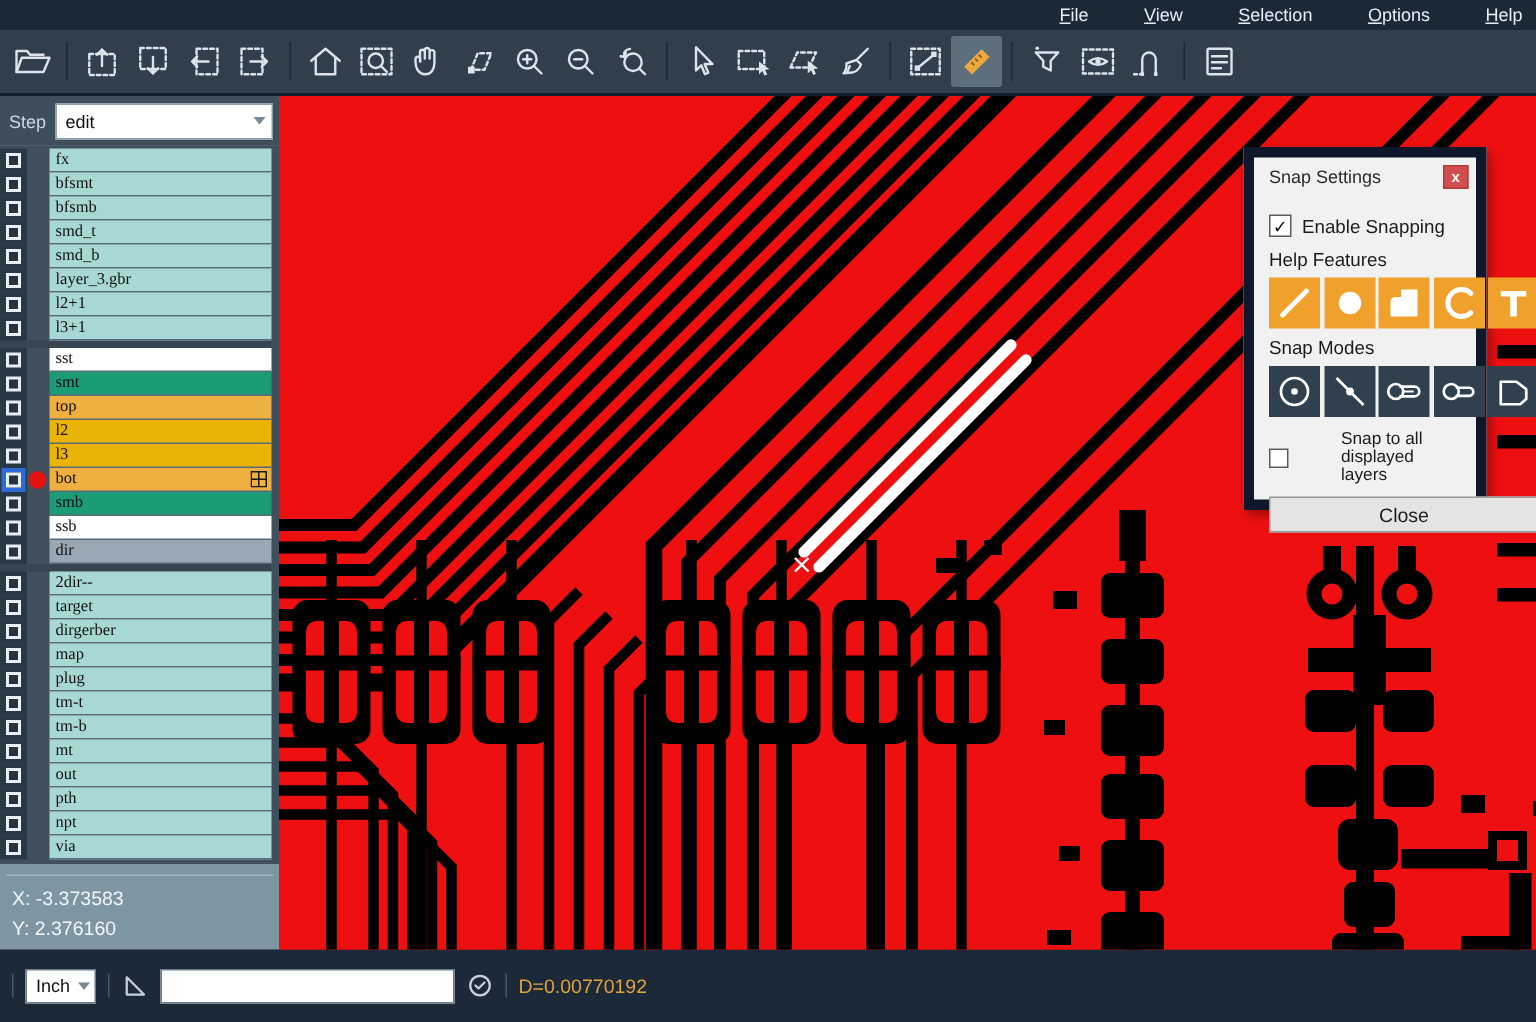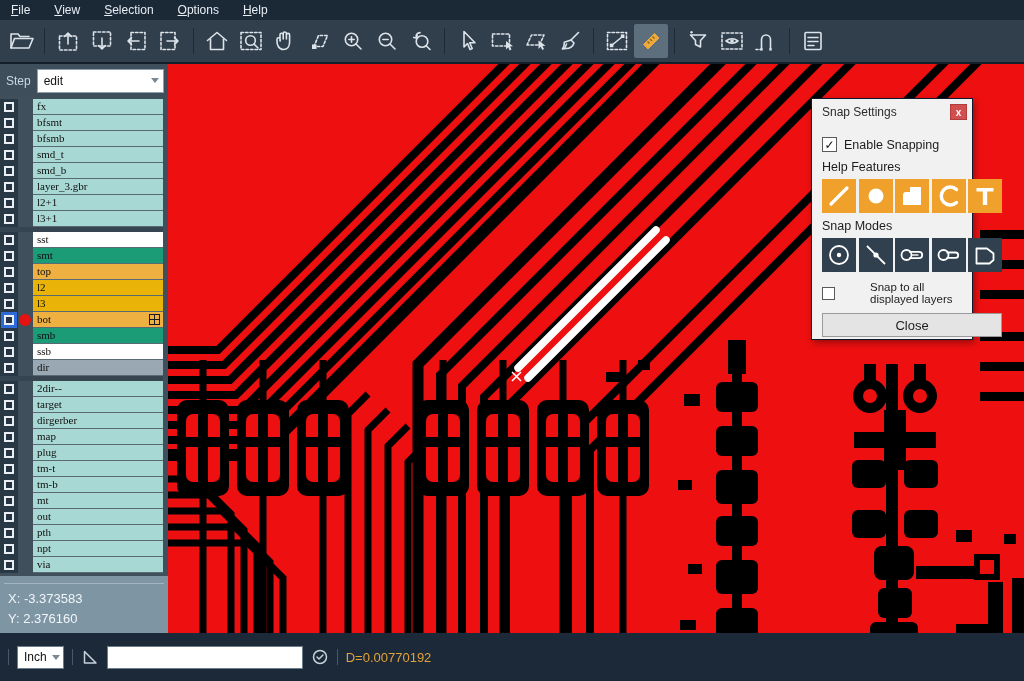--- a/index.html
+++ b/index.html
@@ -1,37 +1,37 @@
 <!DOCTYPE html>
 <html><head>
 <meta charset="utf-8">
 <style>
   * { margin:0; padding:0; box-sizing:border-box; }
   html,body { width:1024px; height:681px; overflow:hidden; }
   body { font-family:"Liberation Sans", sans-serif; background:#1c2938; }
   .app { width:1024px; height:681px; display:flex; flex-direction:column; }
 
   
-  .menubar { height:20px; background:#1b2836; display:flex; align-items:center; padding-left:2px; gap:6px; }
+  .menubar { height:20px; background:#1b2836; display:flex; align-items:center; padding-left:2px; gap:19px;justify-content:flex-end; }
   .menu-item { display:inline-block; color:#e7edf3; font-size:12px; padding:1px 9px; cursor:default; }
   .menu-item::first-letter { text-decoration:underline; }
 
   
   .toolbar { height:44px; background:#313f4d; border-bottom:2px solid #141e29; display:flex; align-items:center; padding-left:4px; }
   .tbtn { width:34px; height:34px; display:flex; align-items:center; justify-content:center; border-radius:2px; flex:0 0 auto; }
   .tbtn.active { background:#5d6e7d; }
   .tsep { width:1px; height:26px; background:#1d2935; margin:0 6px; flex:0 0 auto; }
   .ti { stroke:#dce3e9; fill:none; stroke-width:1.6; stroke-linecap:round; stroke-linejoin:round; }
   .ti .fill { fill:#dce3e9; stroke:none; }
 
   
   .bodyrow { flex:1; display:flex; min-height:0; }
 
   
-  .sidebar { width:168px; background:#7e95a4; position:relative; flex:0 0 auto; }
+  .sidebar { width:186px; background:#7e95a4; position:relative; flex:0 0 auto; }
   .steprow { height:33px; background:#3e4e5b; display:flex; align-items:center; padding:0 4px 0 6px; gap:6px; }
   .steplabel { color:#cdd8e0; font-size:12px; }
   .stepdd { flex:1; height:24px; background:#ffffff; border:1px solid #8fa0ab; display:flex; align-items:center; justify-content:space-between; padding:0 4px 0 6px; font-size:12px; color:#111; }
   .stepdd .chev { width:0; height:0; border-left:4px solid transparent; border-right:4px solid transparent; border-top:5px solid #7a8894; }
   .layerlist { background:#3f4f5c; padding:2px 5px 3px 0; }
   .lgapbar { height:5px; background:#36454f; }
   .lrow { height:16px; display:flex; align-items:stretch; }
   .lcheck-cell { width:18px; background:#293845; display:flex; align-items:center; justify-content:center; flex:0 0 auto; }
   .lcheck { width:10px; height:10px; border:2px solid #e9eff4; background:#263340; display:block; }
   .lcheck.sel { box-shadow:0 0 0 3px #2e6bd8; }
@@ -40,21 +40,21 @@
   .lstrip { flex:1; font-size:11px; color:#101010; line-height:15px; padding-left:4px; border-bottom:1px solid #5a6a74; display:flex; align-items:center; justify-content:space-between; padding-right:3px;font-family:Liberation Serif, serif; }
   .c-cyan{background:#a7d8d4;} .c-white{background:#ffffff;} .c-green{background:#1b9b76;}
   .c-orange{background:#eeb041;} .c-gold{background:#eab308;} .c-gray{background:#99a8b3;}
   .coords { position:absolute; bottom:0; left:0; right:0; height:50px; border-top:1px solid #a3b5c1; margin:0 4px; padding:5px 4px; color:#f1f6f9; font-size:13px; line-height:20px; }
 
   
   .canvaswrap { flex:1; position:relative; background:#ee1010; overflow:hidden; }
   .canvaswrap svg.pcb { display:block; }
 
   
-  .dialog { position:absolute; left:643px; top:34px; width:162px; height:242px; background:#f1f1f1; border:1px solid #0f172a; box-shadow:2px 3px 7px rgba(0,0,0,.35); }
+  .dialog { position:absolute; left:643px; top:34px; width:162px; height:242px; background:#f1f1f1; border:7px solid #0f172a; box-shadow:2px 3px 7px rgba(0,0,0,.35); }
   .dlg-title { height:26px; display:flex; align-items:center; justify-content:space-between; padding:0 5px 0 10px; }
   .dlg-title span { font-size:12px; color:#2b2b2b; }
   .dlg-close { width:17px; height:16px; background:#d24f4f; border:1px solid #b23c3c; color:#fff; font-size:10px; font-weight:bold; line-height:13px; text-align:center; }
   .dlg-body { padding:6px 10px 0 10px; }
   .chk-row { display:flex; align-items:center; gap:7px; margin:6px 0 8px 0; font-size:12.5px; color:#1c1c1c; }
   .chk { width:15px; height:15px; background:#fff; border:1px solid #5a5a5a; display:flex; align-items:center; justify-content:center; flex:0 0 auto; }
   .chk-mark { font-size:12px; color:#111; line-height:1; }
   .chk-sm { width:13px; height:13px; }
   .chk-row.small { font-size:11.5px; margin:9px 0 8px 0;gap:35px; }
   .dlg-label { font-size:12.5px; color:#1c1c1c; margin:4px 0 5px 0; }

